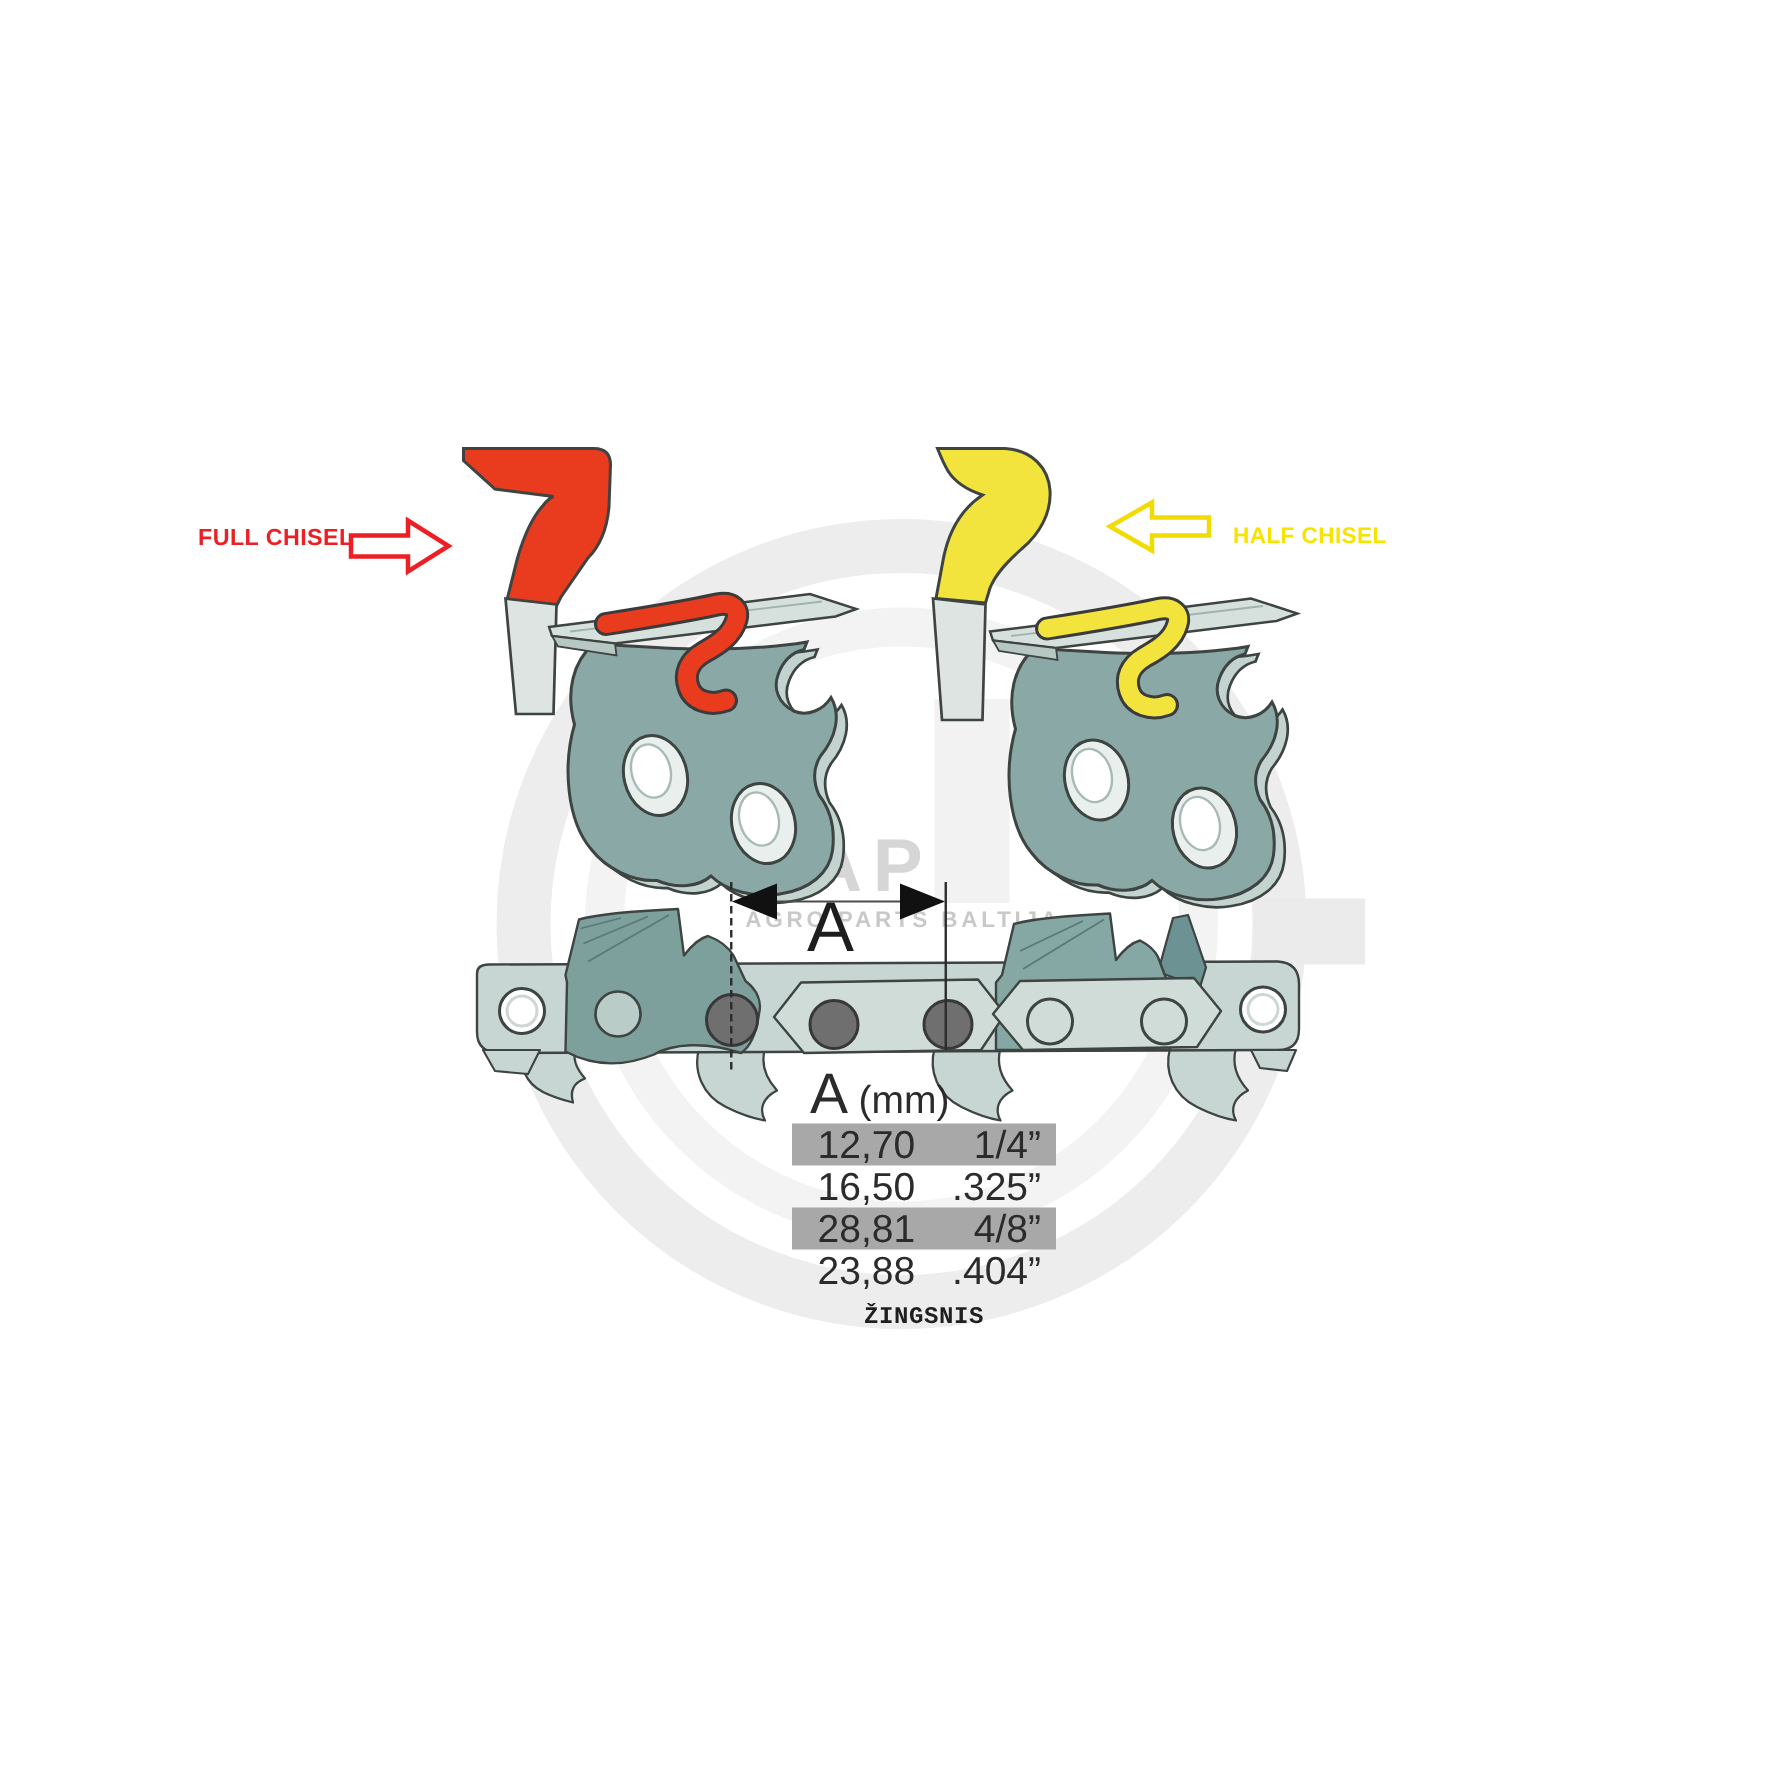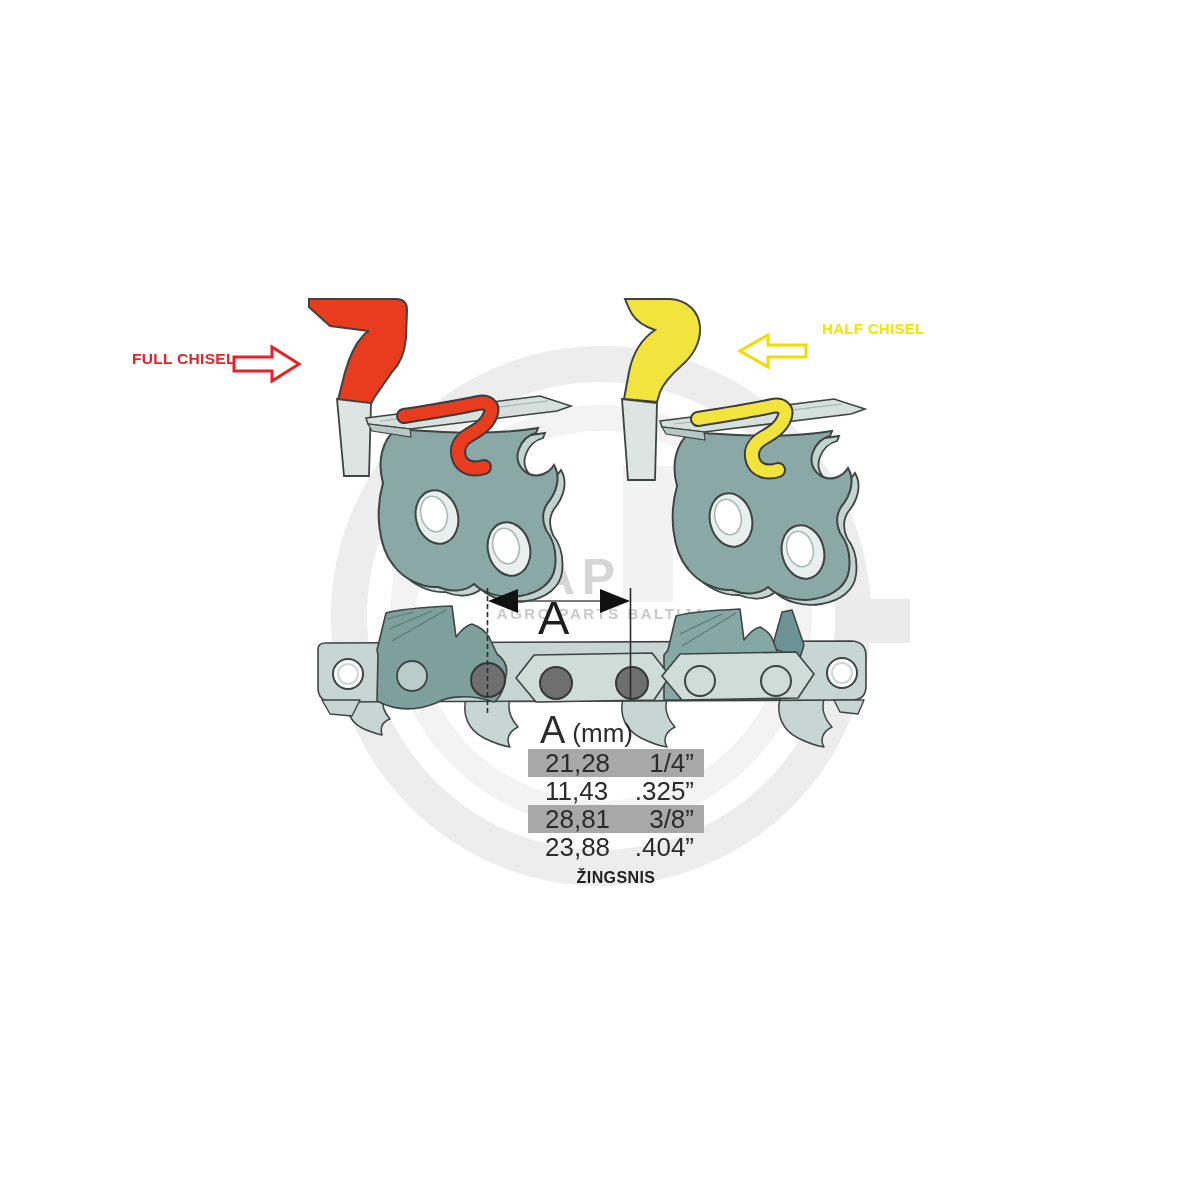--- a/index.html
+++ b/index.html
@@ -12,36 +12,36 @@
 
   
   .wm-logo{position:absolute;left:522;top:548px;left:522px;width:160px;text-align:center;
            font-size:50px;font-weight:bold;letter-spacing:7px;color:#d6d6d6;}
   .wm-tag{position:absolute;left:462px;top:605px;width:280px;text-align:center;
           font-size:15px;font-weight:600;letter-spacing:2.5px;color:#c9c9c9;}
 
   
   .full-label{position:absolute;left:132px;top:350px;font-size:15.5px;font-weight:bold;
               color:#ec2024;letter-spacing:.3px;}
-  .half-label{position:absolute;left:822px;top:320px;font-size:15px;font-weight:bold;
+  .half-label{position:absolute;left:822px;top:349px;font-size:15px;font-weight:bold;
               color:#f6e400;letter-spacing:.3px;}
 
   
   .dim-a{position:absolute;left:538px;top:594px;font-size:47px;color:#1d1d1d;line-height:1;}
 
   
   .ptable{position:absolute;left:528px;top:708px;width:176px;color:#2b2b2b;}
   .thead{height:38px;display:flex;align-items:flex-end;padding-left:12px;margin-bottom:3px;}
   .thead .ha{font-size:38px;line-height:.85;}
   .thead .hu{font-size:26px;margin-left:7px;line-height:1;text-align:right;}
   .trow{height:28px;line-height:28px;display:flex;font-size:26px;}
   .trow .mm{padding-left:17px;flex:1;}
   .trow .inch{text-align:right;padding-right:10px;width:72px;}
   .trow.hl{background:#a8a8a8;}
-  .tcap{margin-top:8px;text-align:center;font-size:16px;font-weight:bold;letter-spacing:.4px;color:#1f1f1f;}
+  .tcap{margin-top:8px;text-align:center;font-size:16px;font-weight:bold;letter-spacing:.4px;color:#1f1f1f;font-family:Liberation Mono, monospace;}
 </style>
 </head>
 <body>
 
 <div class="stage">
 
   <div class="layer wm-layer">
     <div class="wm-logo">APB</div>
     <div class="wm-tag">AGRO PARTS BALTIJA</div>
   </div>
@@ -183,30 +183,30 @@
     <div class="full-label">FULL CHISEL</div>
     <div class="half-label">HALF CHISEL</div>
     <div class="dim-a">A</div>
 
     <div class="ptable">
       <div class="thead">
         <span class="ha">A</span>
         <span class="hu">(mm)</span>
       </div>
       <div class="trow hl">
-        <span class="mm">21,28</span>
+        <span class="mm">12,70</span>
         <span class="inch">1/4”</span>
       </div>
       <div class="trow">
-        <span class="mm">11,43</span>
+        <span class="mm">16,50</span>
         <span class="inch">.325”</span>
       </div>
       <div class="trow hl">
         <span class="mm">28,81</span>
-        <span class="inch">3/8”</span>
+        <span class="inch">4/8”</span>
       </div>
       <div class="trow">
         <span class="mm">23,88</span>
         <span class="inch">.404”</span>
       </div>
       <div class="tcap">ŽINGSNIS</div>
     </div>
   </div>
 </div>
 

